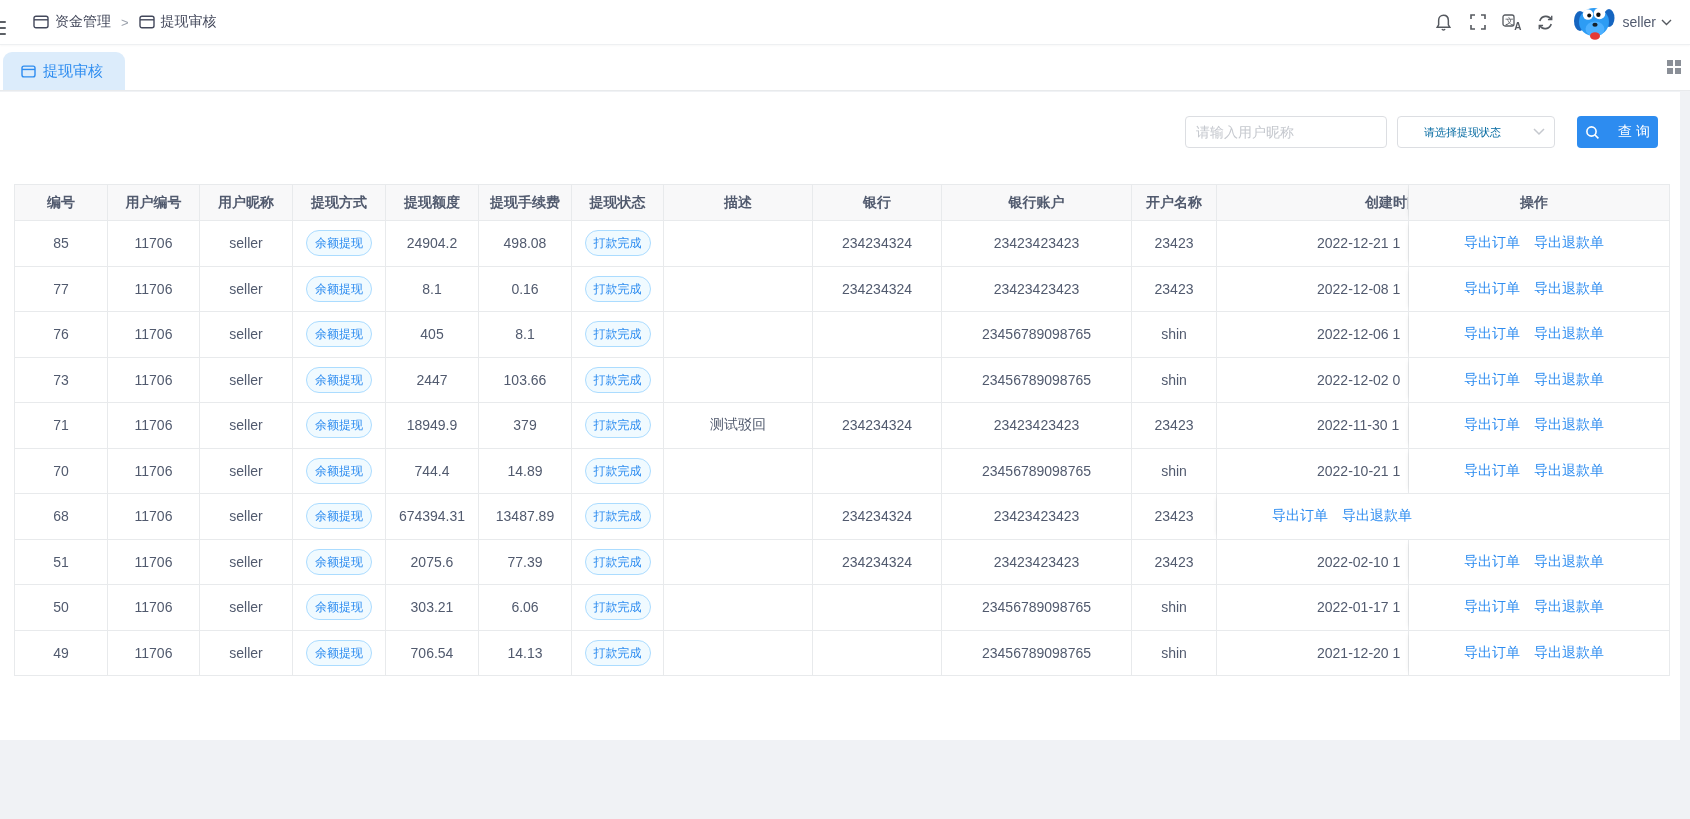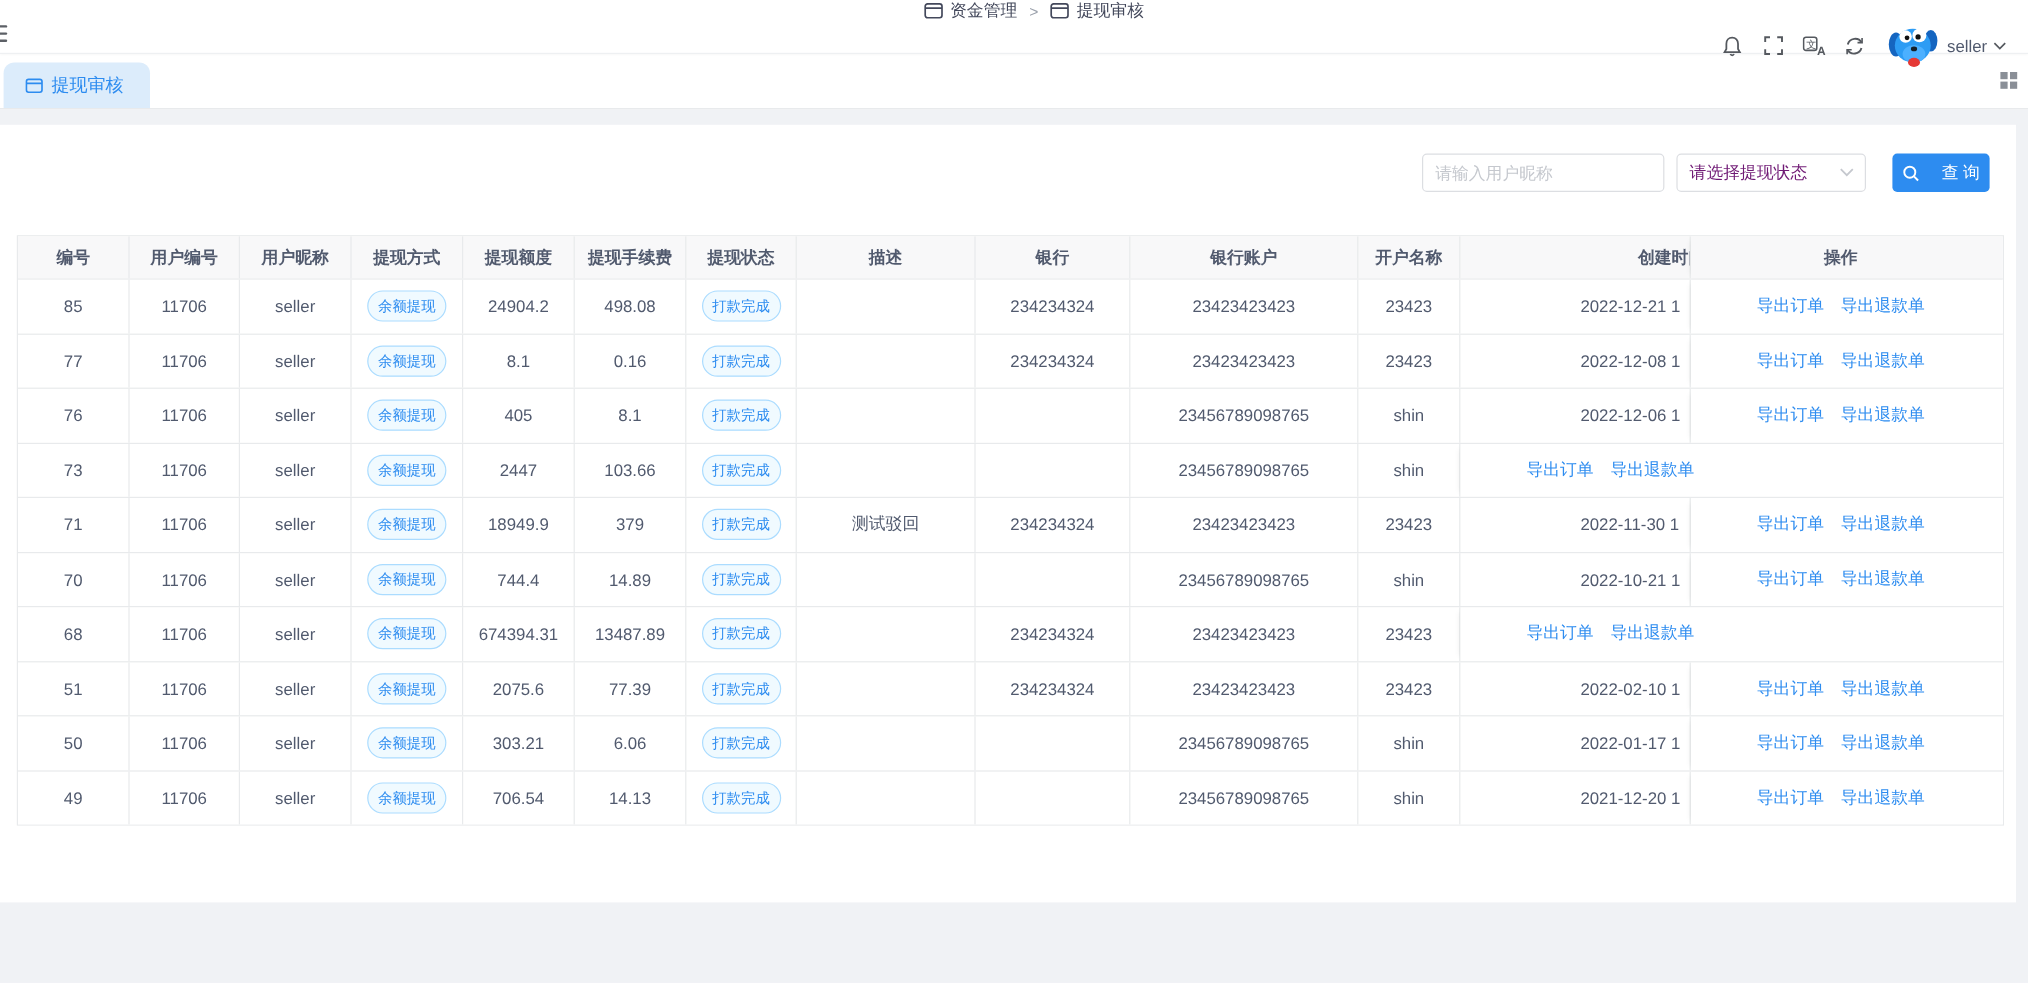--- a/index.html
+++ b/index.html
@@ -2,21 +2,21 @@
 <html><head>
 <meta charset="utf-8">
 <style>
   * { margin:0; padding:0; box-sizing:border-box; }
   html,body { width:1690px; height:819px; overflow:hidden; background:#f0f2f5;
     font-family:"Liberation Sans","DejaVu Sans",sans-serif; }
   svg { display:block; }
 
   
   .navbar { position:relative; height:45px; background:#fff; border-bottom:1px solid #eef0f2;
-    box-shadow:0 1px 2px rgba(0,0,0,.03); display:flex; align-items:center; z-index:5;flex-direction:column; }
+    box-shadow:0 1px 2px rgba(0,0,0,.03); display:flex; align-items:center; z-index:5; }
   .menu-frag { position:absolute; left:-12px; top:21px; width:18px; }
   .menu-frag div { height:2px; background:#5c6066; margin-bottom:4px; border-radius:1px; }
   .breadcrumb { display:flex; align-items:center; margin-left:33px; font-size:14px; color:#43485b; }
   .crumb { display:flex; align-items:center; gap:6px; cursor:pointer; }
   .crumb-sep { margin:0 10px; color:#9aa0ab; font-size:13px; }
   .nav-right { margin-left:auto; display:flex; align-items:center; margin-right:18px; }
   .nav-icon { width:34px; height:34px; display:flex; align-items:center; justify-content:center;
     cursor:pointer; color:#55595f; }
   .avatar { width:42px; height:40px; margin:0 8px 0 10px; cursor:pointer; }
   .username { font-size:14px; color:#515a6e; cursor:pointer; }
@@ -26,32 +26,32 @@
   .tabbar { position:relative; height:46px; background:#fff; border-bottom:1px solid #e8eaec;
     display:flex; align-items:flex-end; }
   .tab-active { margin-left:3px; height:38px; display:flex; align-items:center; gap:7px;
     padding:0 22px 0 18px; background:#dcecfb; border-radius:9px 9px 0 0;
     color:#2d8cf0; font-size:15px; cursor:pointer; }
   .tab-extra { position:absolute; right:8px; top:15px; width:15px; height:15px; cursor:pointer;
     display:grid; grid-template-columns:6px 6px; grid-template-rows:6px 6px; gap:2px; }
   .tab-extra span { background:#8a8f97; }
 
   
-  .content { height:716px; background:#f0f2f5; padding-top:13px; }
+  .content { height:716px; background:#f0f2f5; padding-top:1px; }
   .panel { width:1680px; height:648px; background:#fff; }
 
   .toolbar { display:flex; justify-content:flex-end; align-items:center;
     padding:24px 22px 0 0; height:56px; }
   .ipt { width:202px; height:32px; border:1px solid #dcdee2; border-radius:4px;
     padding:0 10px; font-size:14px; color:#515a6e; outline:none; background:#fff; }
   .ipt::placeholder { color:#c5c8ce; }
   .select { width:158px; height:32px; border:1px solid #dcdee2; border-radius:4px;
     margin-left:10px; display:flex; align-items:center; justify-content:space-between;
     padding:0 9px 0 10px; cursor:pointer; background:#fff; }
-  .select .ph { font-size:14px; color:#701a75; }
+  .select .ph { font-size:11px; color:#0369a1;margin-left:16px; }
   .btn { width:81px; height:32px; margin-left:22px; border:none; border-radius:4px;
     background:#2d8cf0; color:#fff; font-size:14px; display:flex; align-items:center;
     justify-content:center; gap:18px; cursor:pointer; }
 
   
   .table { margin:36px 0 0 14px; width:1656px; border:1px solid #e8eaec; font-size:14px; color:#515a6e; }
   .thead { display:flex; height:35px; background:#f8f8f9; font-weight:bold; }
   .th, .td { display:flex; align-items:center; justify-content:center;
     border-right:1px solid #e8eaec; overflow:hidden; height:100%; }
   .th:last-child, .td:last-child { border-right:none; }
@@ -289,20 +289,21 @@
             </div>
     <div class="td c4">2447</div>
     <div class="td c5">103.66</div>
     <div class="td c6">
               <span class="tag">打款完成</span>
             </div>
     <div class="td c7"></div>
     <div class="td c8"></div>
     <div class="td c9">23456789098765</div>
     <div class="td c10">shin</div>
+    <div class="td c11">2022-12-02 0</div>
     <div class="td c12">
       <a class="link">导出订单</a>
       <a class="link">导出退款单</a>
     </div>
   </div>
 
   <div class="tr">
     <div class="td c0">71</div>
     <div class="td c1">11706</div>
     <div class="td c2">seller</div>

